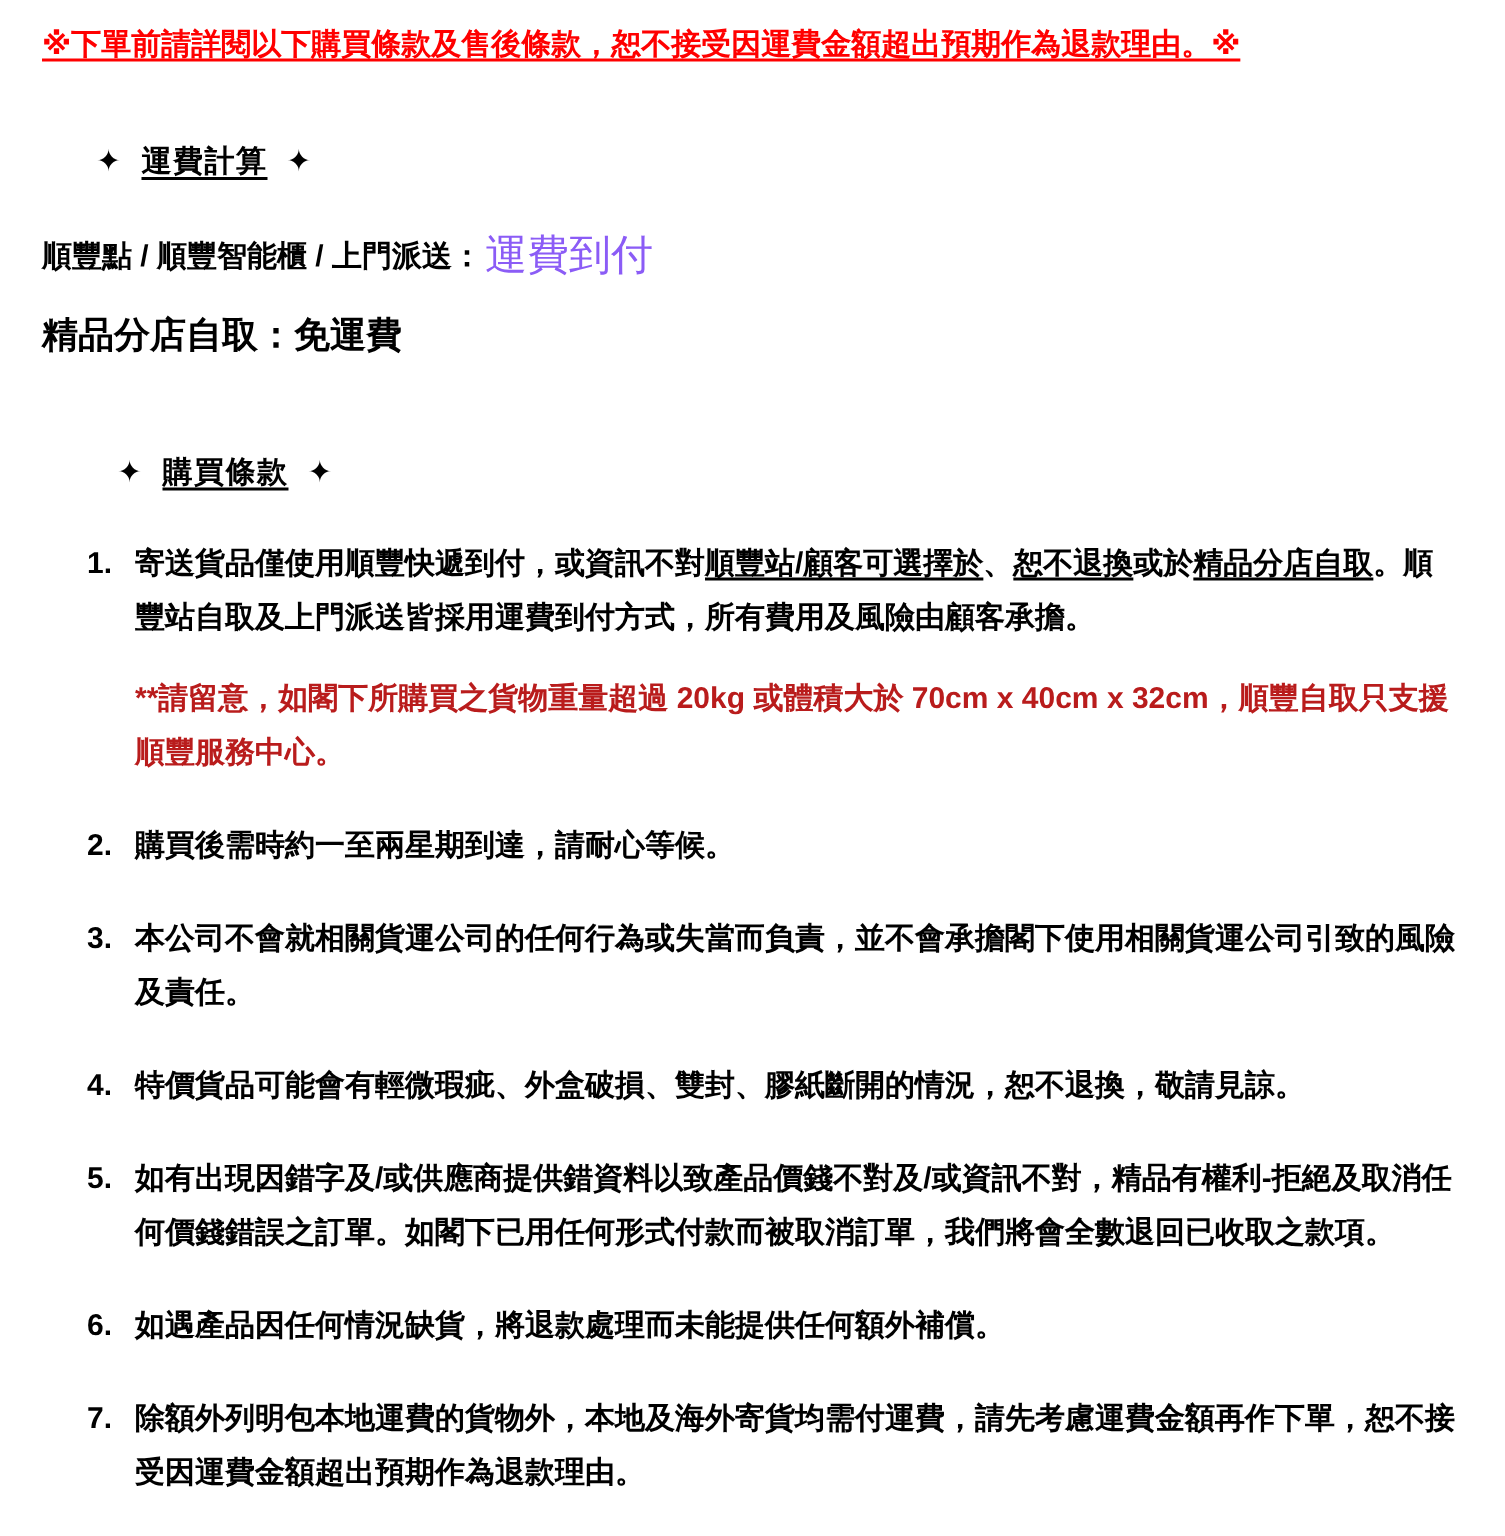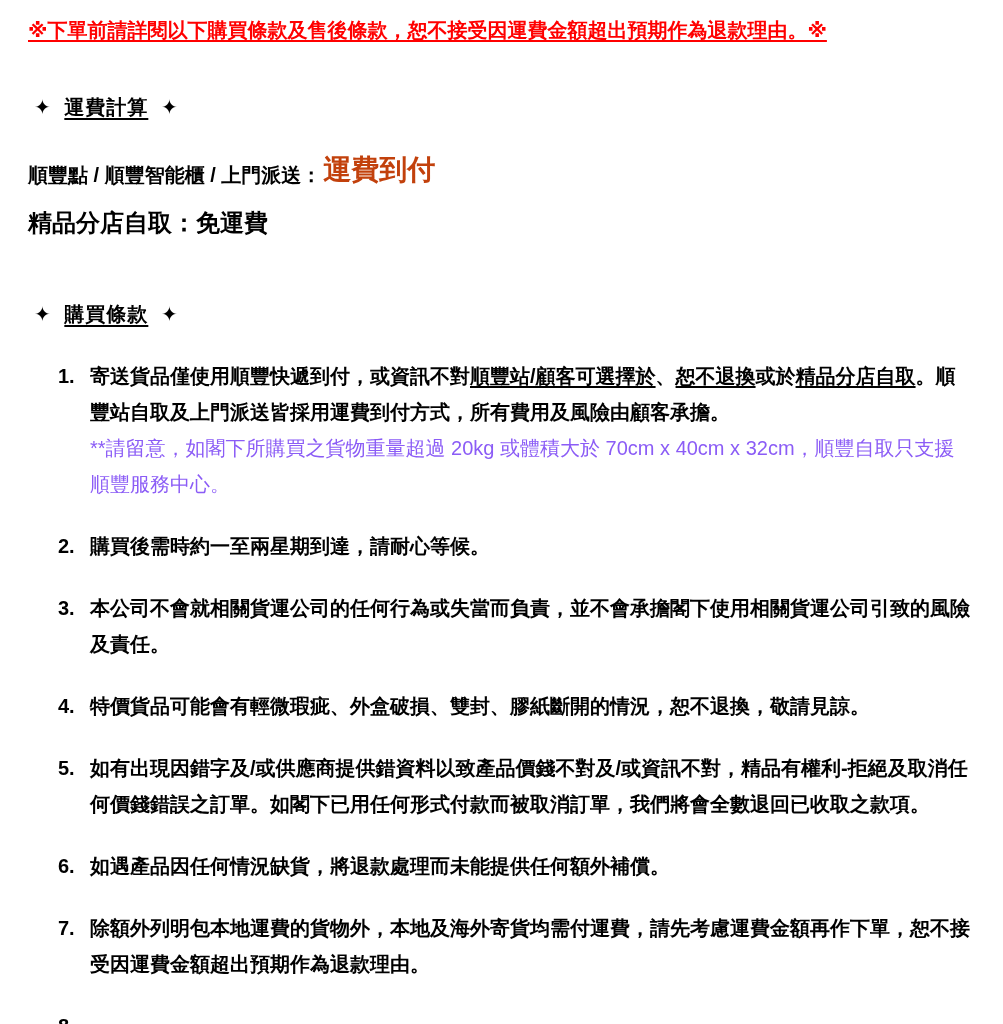--- a/index.html
+++ b/index.html
@@ -30,35 +30,35 @@
     font-weight: bold;
     font-size: 20px;
     color: #000;
     letter-spacing: 1px;
   }
   .section-title .star { text-decoration: none; margin: 0 6px; }
   .section-title .title-text {
     text-decoration: underline;
     text-underline-offset: 4px;
   }
-  .shipping-title { margin-top: 50px; }
-  .terms-title { margin-top: 62px; }
+  .shipping-title { margin-top: 50px; margin-left: 30px; }
+  .terms-title { margin-top: 62px; margin-left: 44px; }
 
   
   .ship-methods {
     margin-top: 30px;
     font-weight: bold;
     font-size: 20px;
     display: flex;
-    align-items: flex-end;
+    align-items: center;
   }
   .ship-methods .big-red {
-    color: #c2410c;
+    color: #8b5cf6;
     font-size: 28px;
-    font-weight: bold;
+    font-weight: normal;
     margin-left: 2px;
   }
   .ship-pickup {
     margin-top: 18px;
     font-weight: bold;
     font-size: 24px;
   }
 
   
   .terms-list {
@@ -75,22 +75,23 @@
   .term-item .num {
     flex: 0 0 32px;
     text-align: left;
   }
   .term-item .body {
     flex: 1 1 auto;
     max-width: 880px;
   }
   .u { text-decoration: underline; text-underline-offset: 3px; }
   .note {
-    color: #8b5cf6;
-    font-weight: normal;
+    color: #b91c1c;
+    margin-top: 18px;
+    font-weight: bold;
   }
 </style>
 </head>
 <body>
 
 <div class="page">
 
   <div class="warning">※下單前請詳閱以下購買條款及售後條款，恕不接受因運費金額超出預期作為退款理由。※</div>
 
   <div class="section-title shipping-title">

